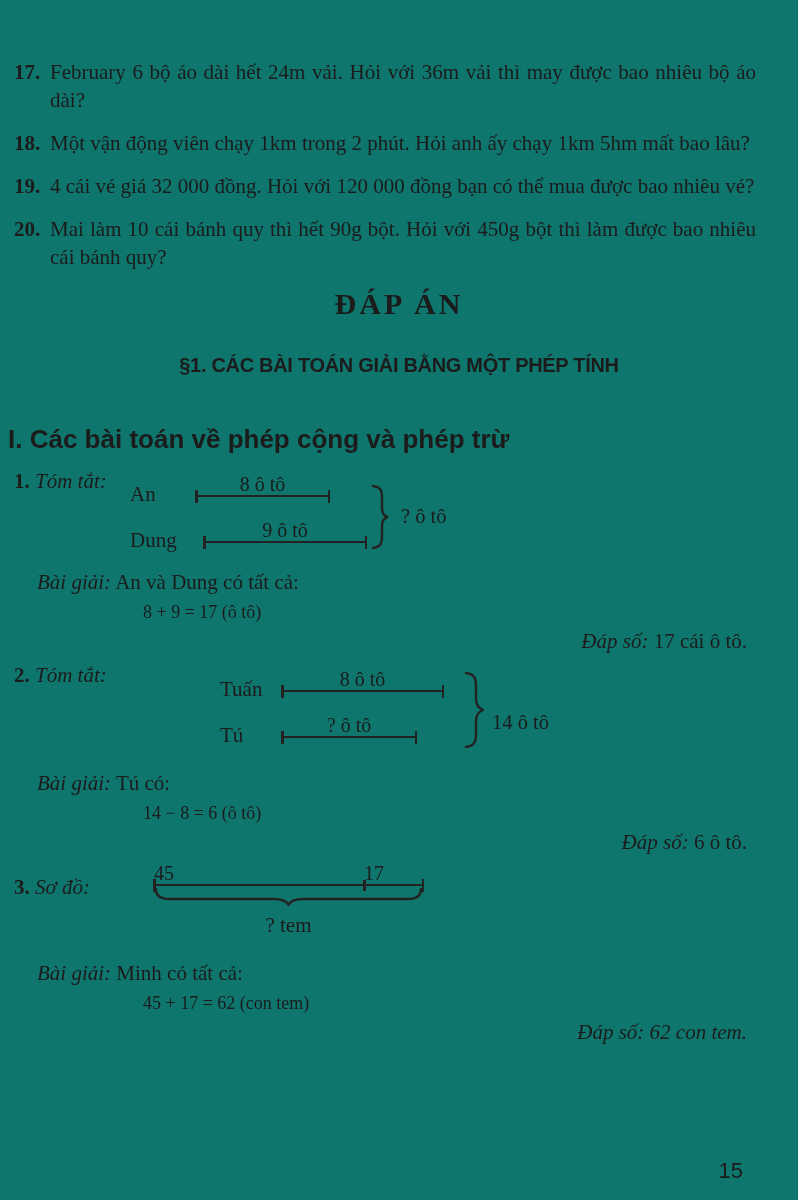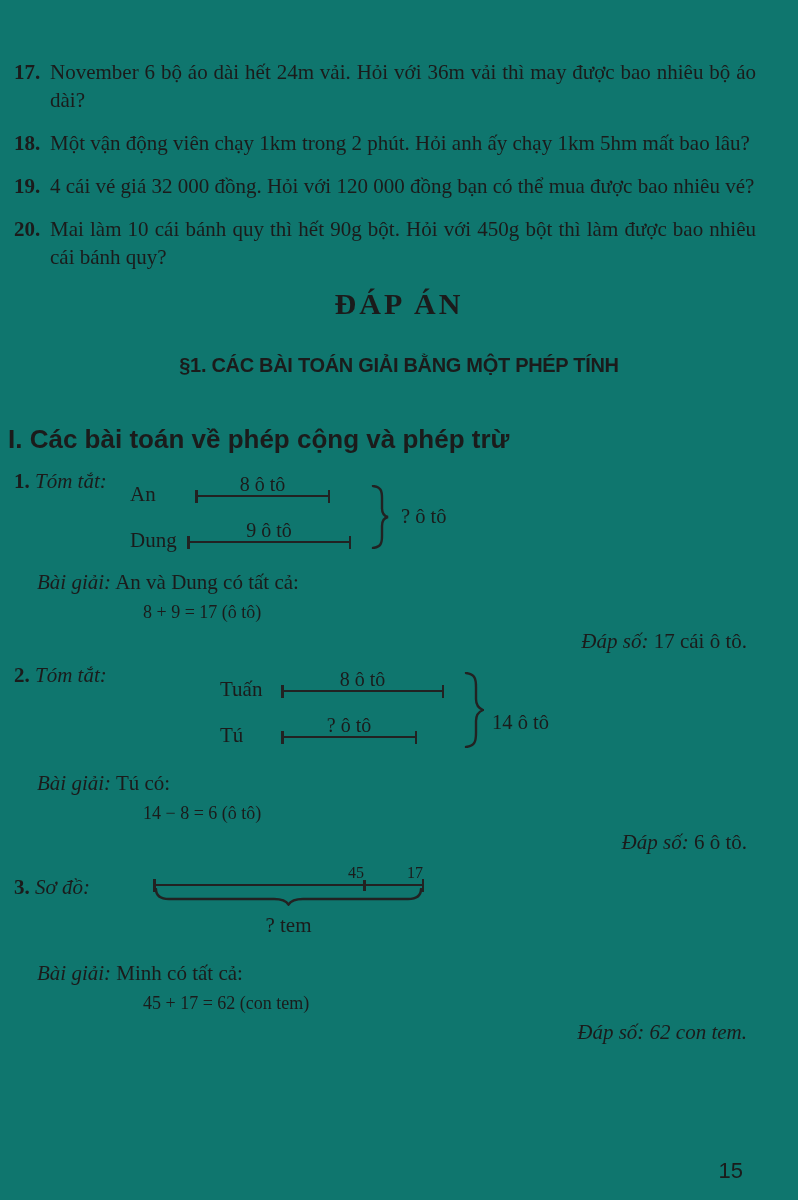--- a/index.html
+++ b/index.html
@@ -44,21 +44,21 @@
   .bar::before,.bar::after{
     content:"";position:absolute;width:2.5px;height:13px;background:#222;top:-7px;
   }
   .bar::before{left:-1px;}
   .bar::after{right:-1px;}
   .bar-label{
     position:absolute;left:0;right:0;bottom:2px;
     text-align:center;font-size:20px;line-height:22px;white-space:nowrap;
   }
   .mid-tick{position:absolute;top:-6px;width:2.5px;height:11px;background:#222;}
-  .seg-label{position:absolute;bottom:2px;text-align:right;font-size:16px;line-height:22px;}
+  .seg-label{position:absolute;bottom:2px;text-align:left;font-size:20px;line-height:22px;}
   .brace{position:absolute;}
   .brace path{stroke:#222;stroke-width:2.4;fill:none;stroke-linecap:round;}
   .brace-label{position:absolute;font-size:20.5px;line-height:23px;white-space:nowrap;}
   .under-caption{position:absolute;text-align:center;font-size:21px;line-height:24px;}
   
   .baigiai{margin:12px 0 0 37px;font-size:21px;line-height:27px;}
   .baigiai .lbl{font-style:italic;}
   .equation{margin:3px 0 0 143px;font-size:18px;line-height:27px;}
   .dapso{margin:2px 51px 0 0;text-align:right;font-size:21px;line-height:27px;}
   .dapso .lbl{font-style:italic;}
@@ -72,21 +72,21 @@
   }
 </style>
 </head>
 <body>
 
 <div class="page">
 
   <section class="problems">
     <div class="problem">
       <span class="p-num">17.</span>
-      <span class="p-text">November 6 bộ áo dài hết 24m vải. Hỏi với 36m vải thì may được bao nhiêu bộ áo dài?</span>
+      <span class="p-text">February 6 bộ áo dài hết 24m vải. Hỏi với 36m vải thì may được bao nhiêu bộ áo dài?</span>
     </div>
     <div class="problem">
       <span class="p-num">18.</span>
       <span class="p-text">Một vận động viên chạy 1km trong 2 phút. Hỏi anh ấy chạy 1km 5hm mất bao lâu?</span>
     </div>
     <div class="problem">
       <span class="p-num">19.</span>
       <span class="p-text">4 cái vé giá 32 000 đồng. Hỏi với 120 000 đồng bạn có thể mua được bao nhiêu vé?</span>
     </div>
     <div class="problem">
@@ -102,21 +102,21 @@
   <div class="diagram d1">
     <div class="sol-head" style="left:14px;top:4px;">
       <span class="sol-num">1.</span>
       <span class="sol-label">Tóm tắt:</span>
     </div>
     <span class="dname" style="left:130px;top:17px;">An</span>
     <div class="bar" style="left:196px;top:30px;width:133px;">
       <span class="bar-label">8 ô tô</span>
     </div>
     <span class="dname" style="left:130px;top:63px;">Dung</span>
-    <div class="bar" style="left:188px;top:76px;width:162px;">
+    <div class="bar" style="left:204px;top:76px;width:162px;">
       <span class="bar-label">9 ô tô</span>
     </div>
     <svg class="brace" style="left:371px;top:20px;" width="18" height="64" viewBox="0 0 18 64">
       <path d="M2,1 C10,2 11,6 11,13 L11,23 C11,28 12.5,31 17,32 C12.5,33 11,36 11,41 L11,51 C11,58 10,62 2,63"></path>
     </svg>
     <span class="brace-label" style="left:401px;top:40px;">? ô tô</span>
   </div>
   <p class="baigiai">
     <span class="lbl">Bài giải:</span>
     <span>An và Dung có tất cả:</span>

